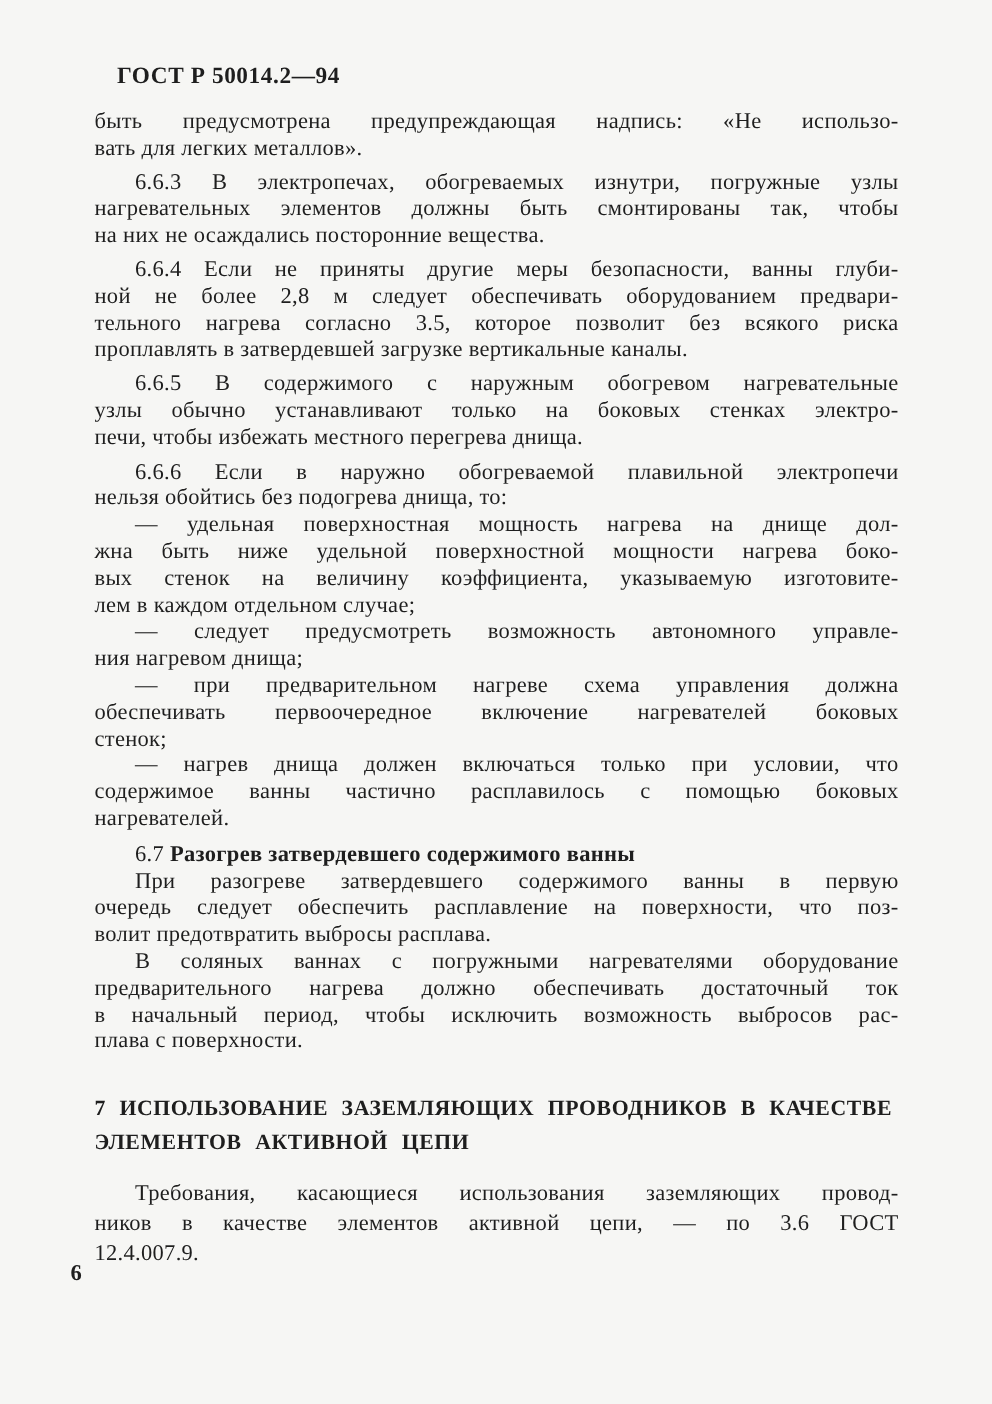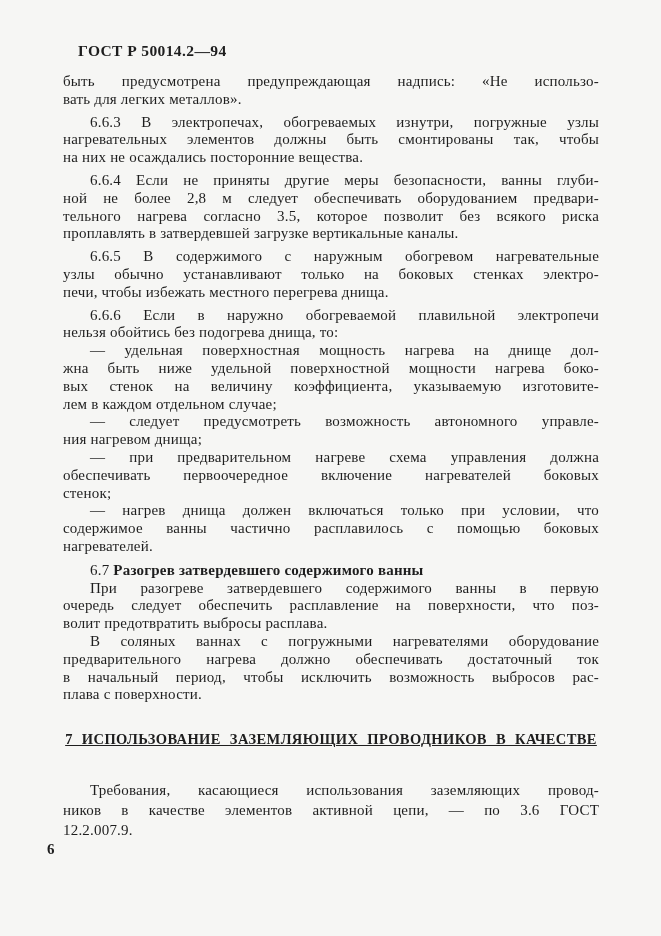--- a/index.html
+++ b/index.html
@@ -58,23 +58,22 @@
     text-indent: 27px;
     font-size: 15px;
     line-height: 17.8px;
     letter-spacing: 0.2px;
   }
   .h3-text {
     font-weight: bold;
   }
   .h2 {
     margin-top: 24px;
-    margin-bottom: 29px;
-    text-align: center;
-    text-decoration: underline;
+    margin-bottom: 12px;
+    text-align: left;
   }
   .h2-line {
     font-size: 14.5px;
     font-weight: bold;
     line-height: 23px;
     letter-spacing: 0.4px;
     word-spacing: 5px;
   }
   .page-number {
     position: absolute;
@@ -142,22 +141,23 @@
         <div class="line fin">волит предотвратить выбросы расплава.</div>
       </div>
       <div class="para">
         <div class="line ind">В соляных ваннах с погружными нагревателями оборудование</div>
         <div class="line">предварительного нагрева должно обеспечивать достаточный ток</div>
         <div class="line">в начальный период, чтобы исключить возможность выбросов рас-</div>
         <div class="line fin">плава с поверхности.</div>
       </div>
       <div class="h2">
         <div class="h2-line">7 ИСПОЛЬЗОВАНИЕ ЗАЗЕМЛЯЮЩИХ ПРОВОДНИКОВ В КАЧЕСТВЕ</div>
+        <div class="h2-line">ЭЛЕМЕНТОВ АКТИВНОЙ ЦЕПИ</div>
       </div>
       <div class="para loose">
         <div class="line ind">Требования, касающиеся использования заземляющих провод-</div>
         <div class="line">ников в качестве элементов активной цепи, — по 3.6 ГОСТ</div>
-        <div class="line fin">12.2.007.9.</div>
+        <div class="line fin">12.4.007.9.</div>
       </div>
     </div>
 
   <div class="page-number">6</div>
 </div>
 
 </body></html>

